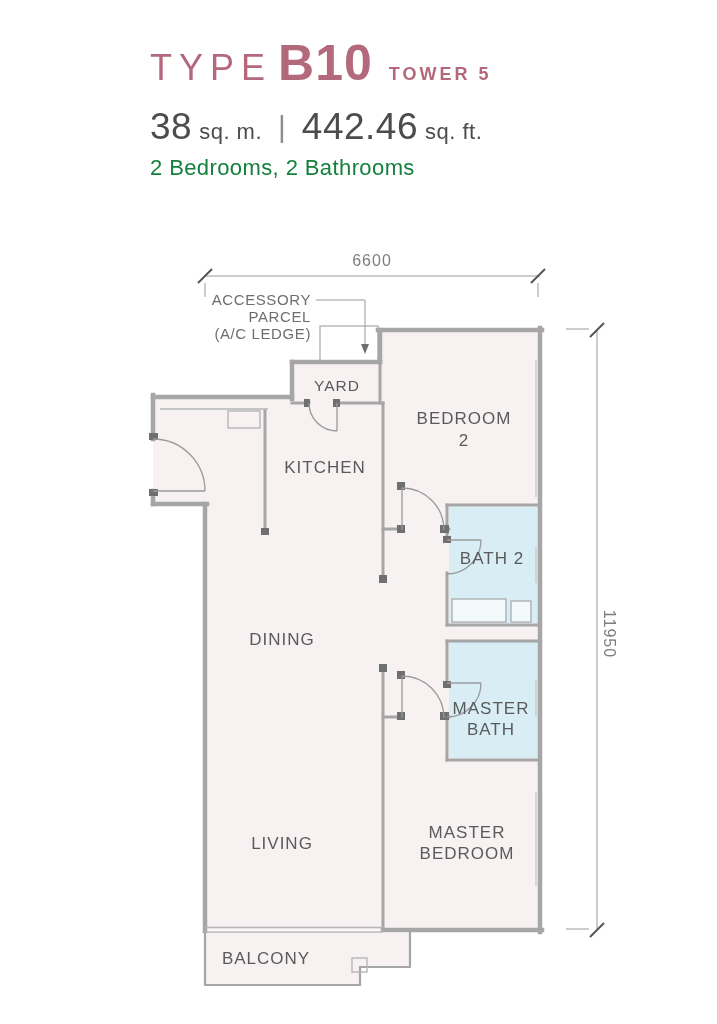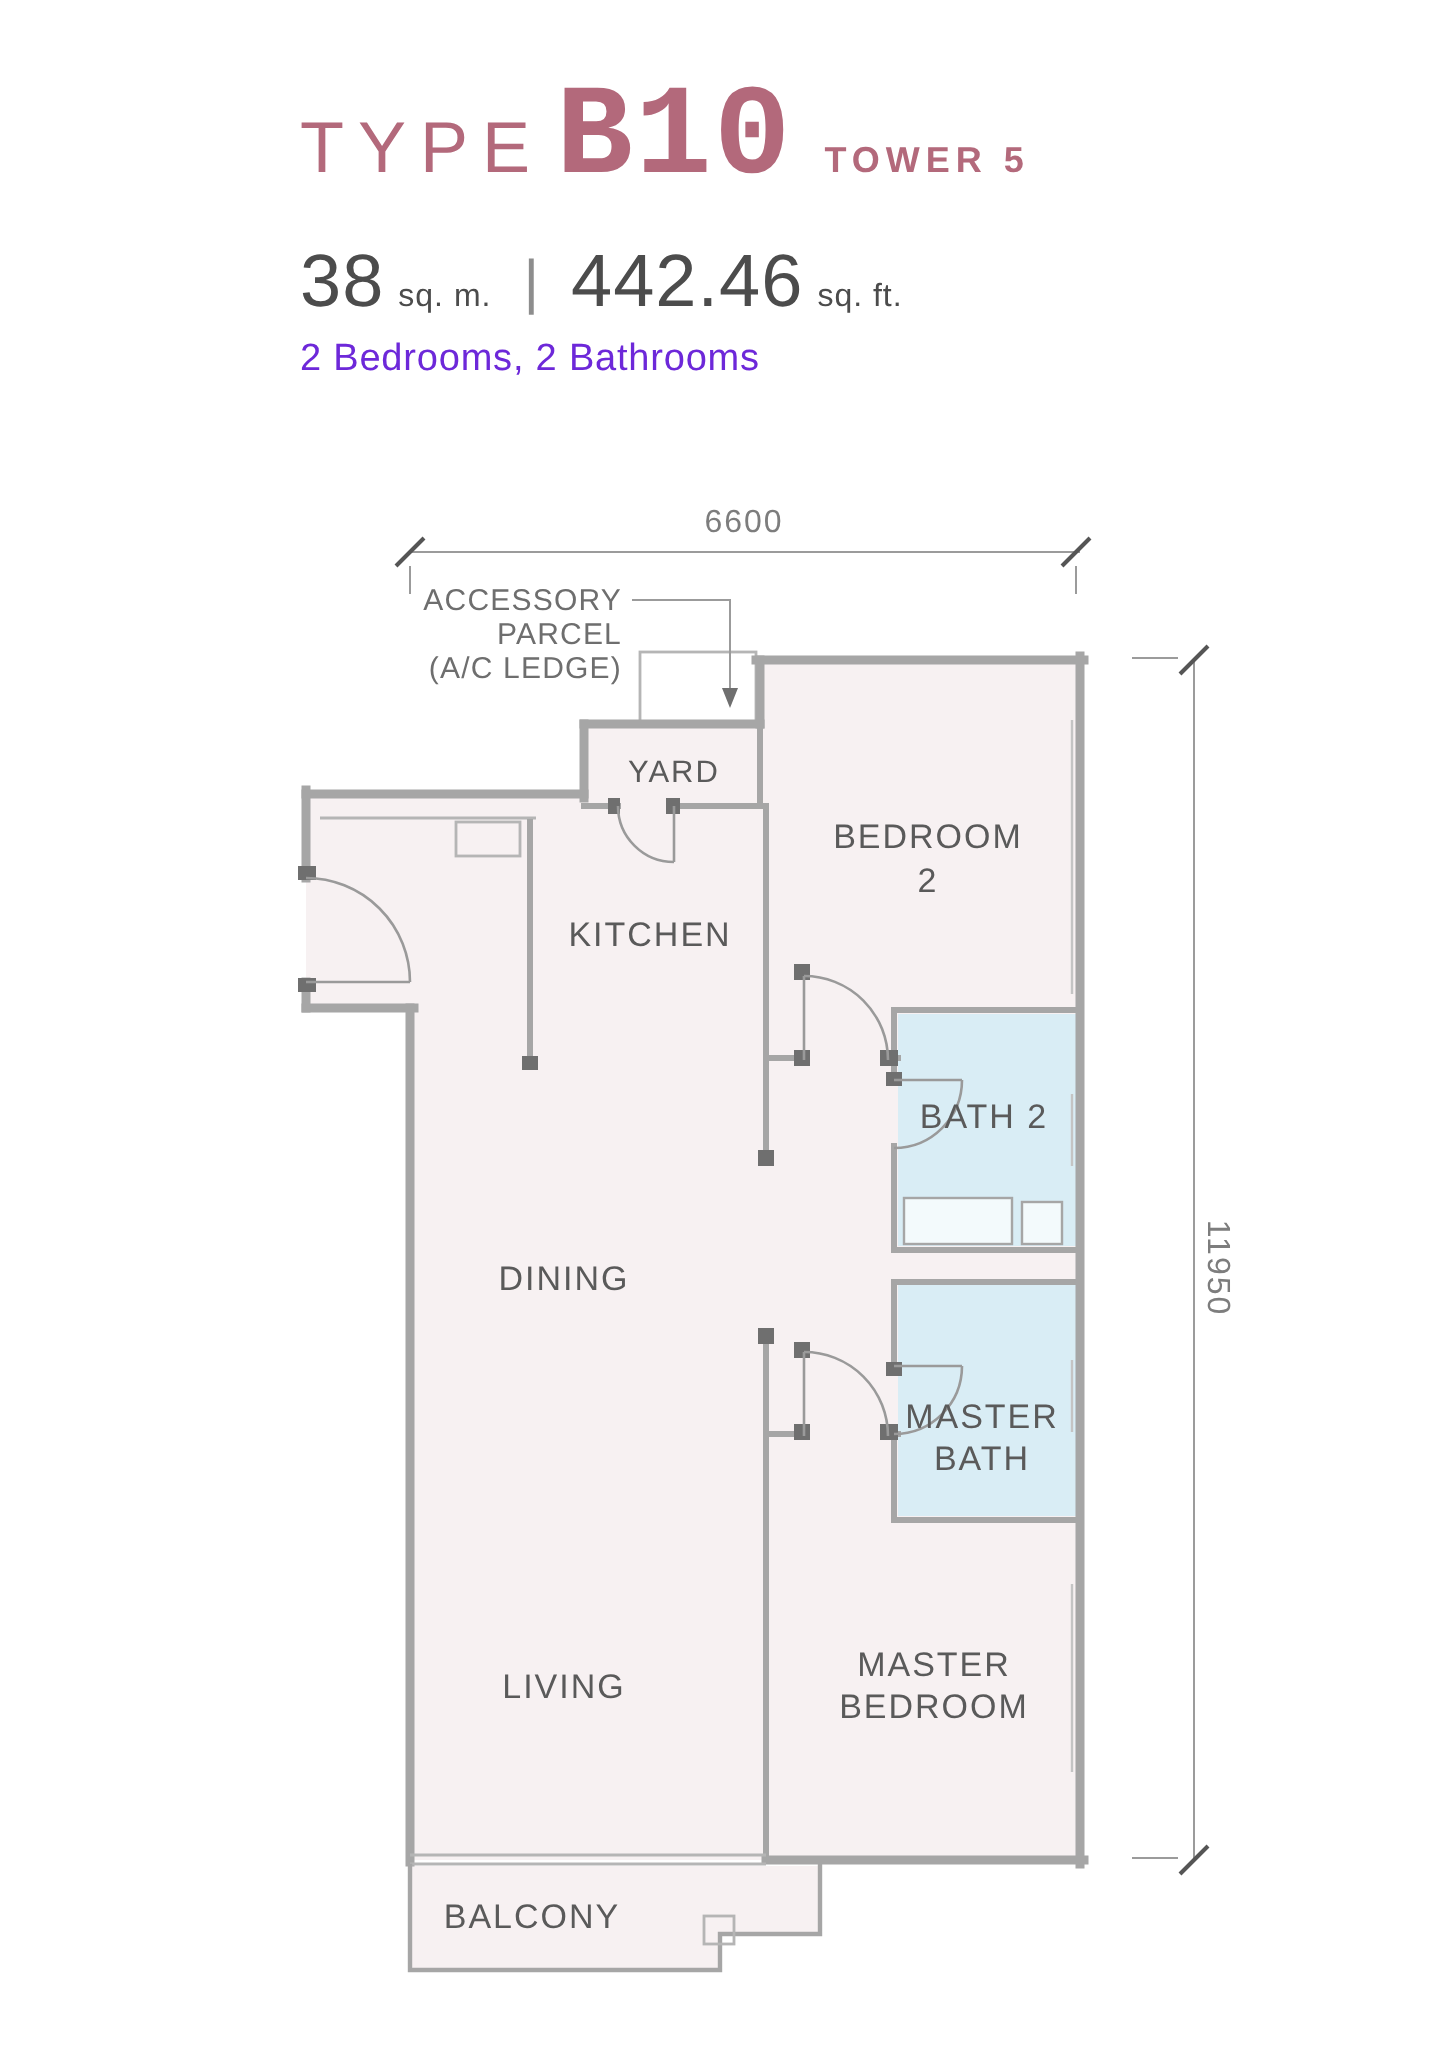--- a/index.html
+++ b/index.html
@@ -4,27 +4,27 @@
 <style>
   html,body{margin:0;padding:0;background:#ffffff;}
   .page{
     position:relative;width:717px;height:1024px;background:#ffffff;overflow:hidden;
     font-family:"Liberation Sans",sans-serif;
   }
   
   .header{position:absolute;left:150px;top:38px;width:520px;text-align:left;}
   .title-line{white-space:nowrap;color:#b3697b;line-height:1;}
   .title-type{font-size:36px;letter-spacing:7px;font-weight:500;vertical-align:baseline;}
-  .title-code{font-family:Liberation Mono, monospace;font-size:64px;font-weight:bold;letter-spacing:1px;vertical-align:baseline;margin-left:6px;}
+  .title-code{font-family:Liberation Sans, sans-serif;font-size:50px;font-weight:bold;letter-spacing:1px;vertical-align:baseline;margin-left:6px;}
   .title-tower{font-size:18px;letter-spacing:3px;font-weight:600;vertical-align:baseline;margin-left:16px;}
   .area-line{margin-top:20px;white-space:nowrap;color:#4c4c4c;line-height:1;}
   .area-num{font-size:37px;font-weight:500;letter-spacing:0.5px;}
-  .area-unit{font-size:16px;font-weight:400;margin-left:7px;letter-spacing:0.5px;}
+  .area-unit{font-size:22px;font-weight:400;margin-left:7px;letter-spacing:0.5px;}
   .area-pipe{font-size:30px;font-weight:300;color:#8d8d8d;margin:0 16px;vertical-align:2px;}
-  .config-line{margin-top:10px;font-size:19px;color:#6d28d9;letter-spacing:0.4px;font-weight:400;}
+  .config-line{margin-top:10px;font-size:22px;color:#15803d;letter-spacing:0.4px;font-weight:400;}
   
   svg{position:absolute;left:0;top:0;}
   .room-label{font-family:"Liberation Sans",sans-serif;font-size:17px;fill:#5a5a5a;letter-spacing:1px;text-anchor:middle;}
   .room-label.small{font-size:15.5px;}
   .dim-text{font-family:"Liberation Sans",sans-serif;font-size:16px;fill:#7d7d7d;letter-spacing:1px;text-anchor:middle;}
   .anno-text{font-family:"Liberation Sans",sans-serif;font-size:15px;fill:#6e6e6e;letter-spacing:0.6px;text-anchor:end;}
   .wall5{stroke:#a6a6a6;stroke-width:4.5;fill:none;stroke-linecap:square;}
   .wall3{stroke:#a6a6a6;stroke-width:3;fill:none;stroke-linecap:square;}
   .wall1{stroke:#b5b5b5;stroke-width:1.4;fill:none;}
   .door{stroke:#9a9a9a;stroke-width:1.3;fill:none;}

